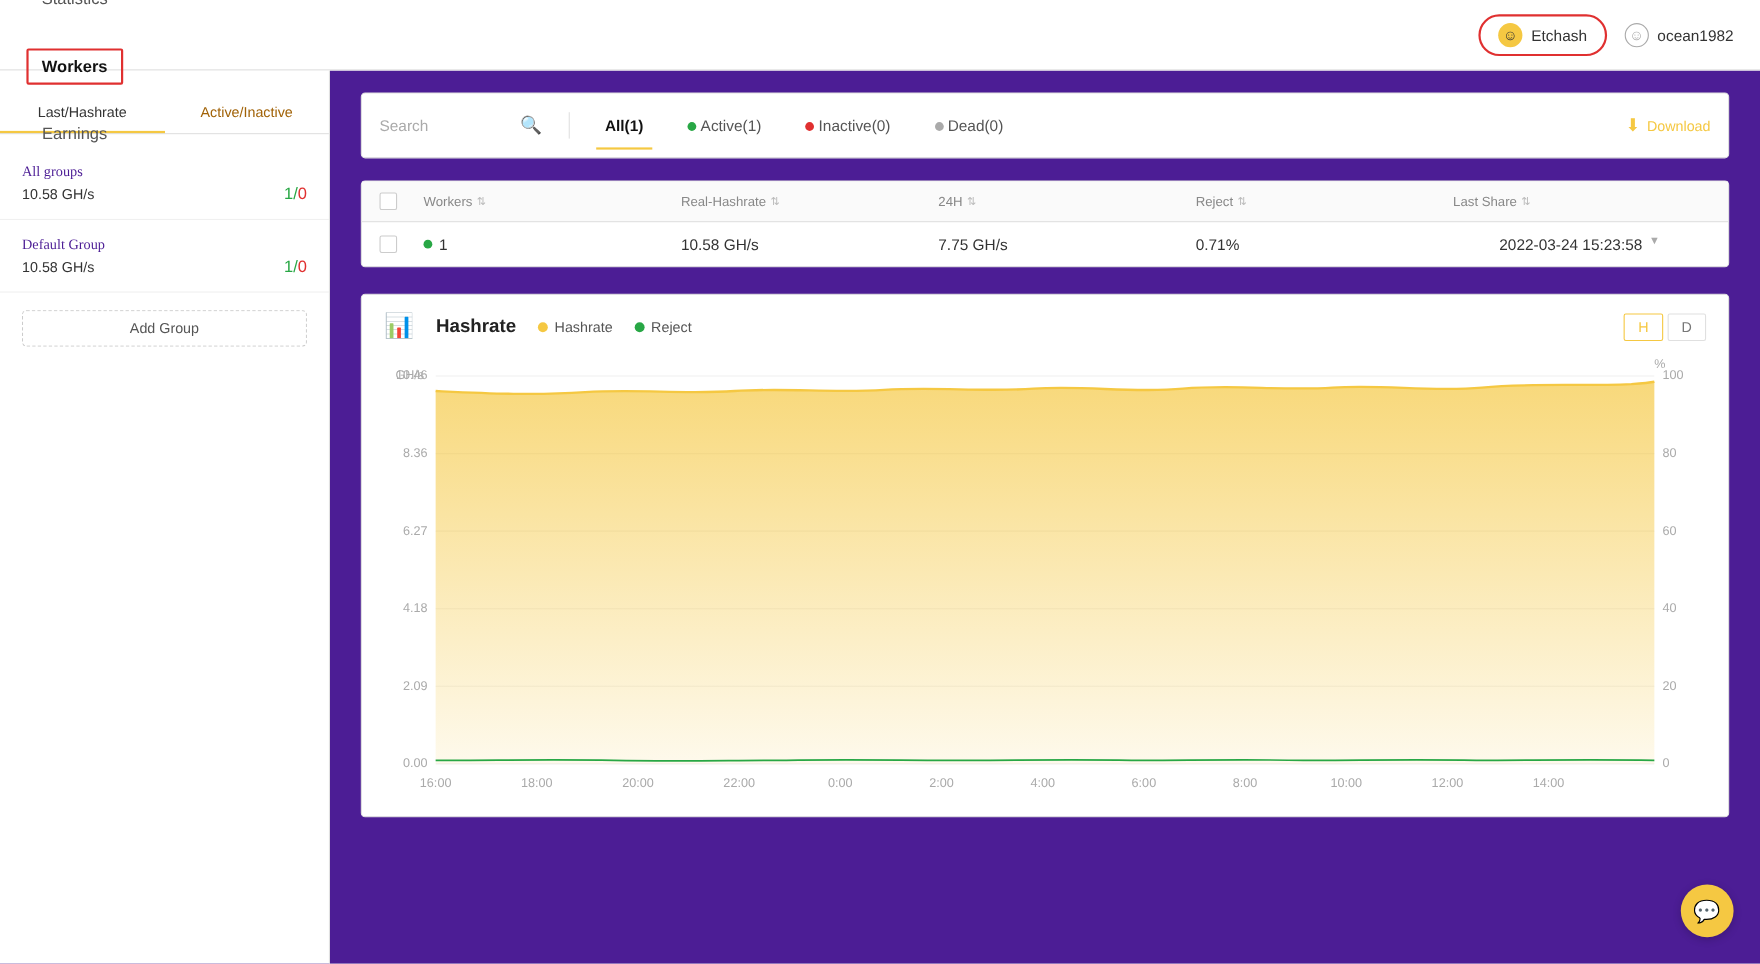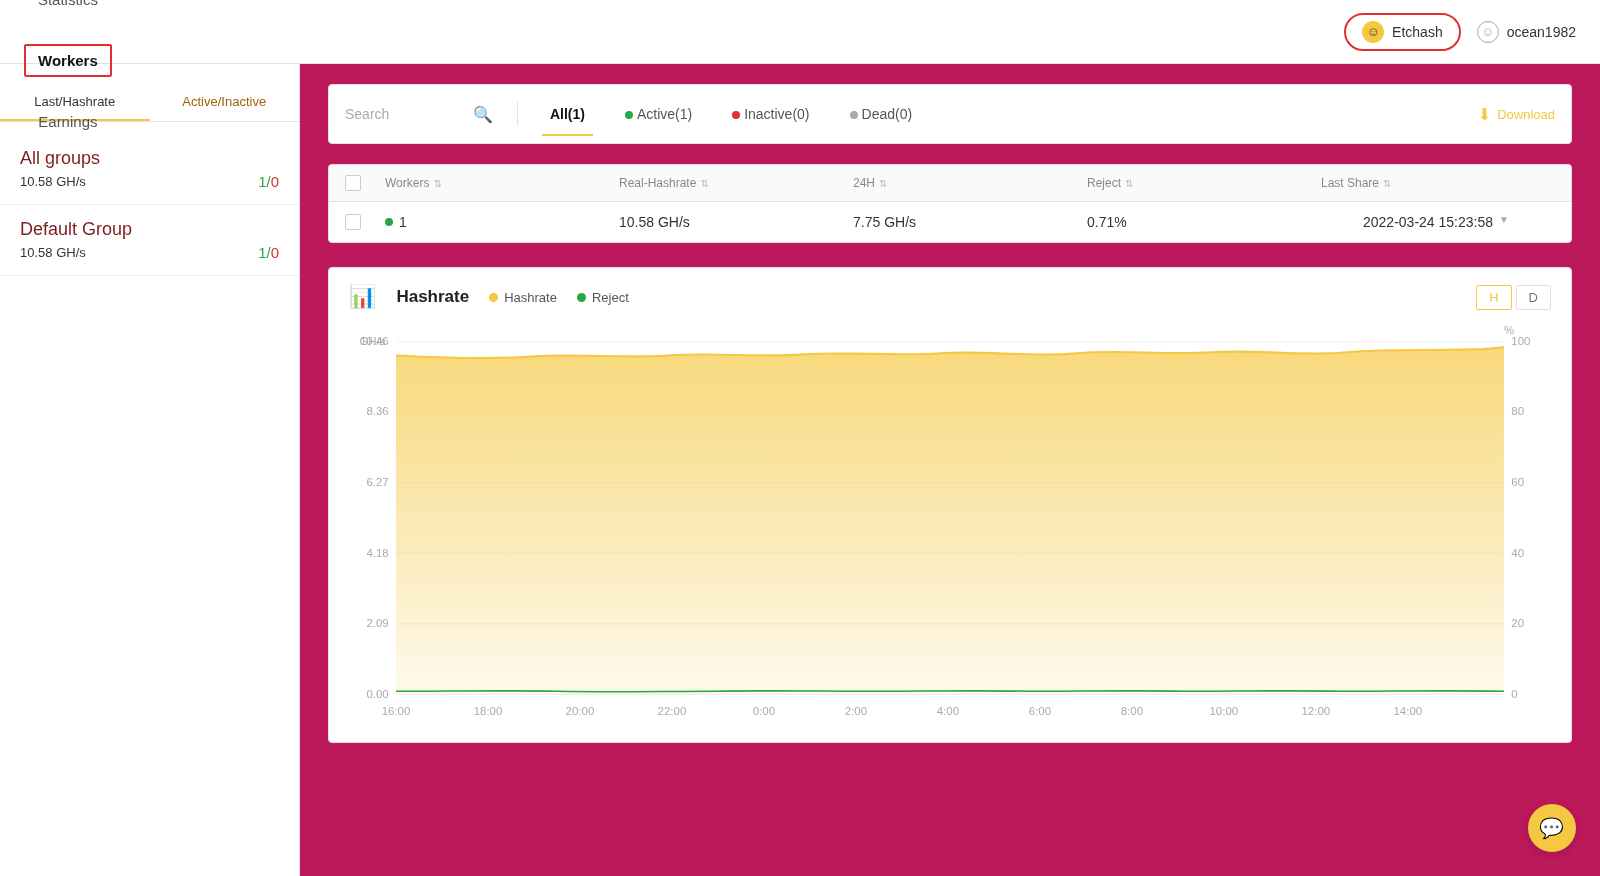--- a/index.html
+++ b/index.html
@@ -54,35 +54,35 @@
       display: flex; border-bottom: 1px solid #e0e0e0; margin-bottom: 12px;
     }
     .sidebar-tab {
       flex: 1; text-align: center; padding: 10px 0; font-size: 13px;
       color: #a16207; cursor: pointer; border-bottom: 2px solid transparent;
     }
     .sidebar-tab.active { color: #333; border-bottom: 2px solid #f5c842; }
     .sidebar-group {
       padding: 14px 20px; border-bottom: 1px solid #f0f0f0; cursor: pointer;
     }
-    .sidebar-group-name { font-size: 18px; color: #7f1d1d; margin-bottom: 4px; }
+    .sidebar-group-name { font-size: 13px; color: #4c1d95; margin-bottom: 4px; font-family: Liberation Serif, serif; }
     .sidebar-group-stats {
       display: flex; justify-content: space-between; align-items: center;
     }
     .sidebar-group-hashrate { font-size: 13px; color: #333; font-weight: 500; }
     .sidebar-group-ratio { font-size: 15px; color: #28a745; }
     .sidebar-group-ratio .inactive { color: #e03030; }
     .add-group-btn {
       display: block; width: calc(100% - 40px); margin: 16px 20px;
       padding: 8px; border: 1px dashed #ccc; background: #fff;
       color: #555; cursor: pointer; border-radius: 4px; font-size: 13px; text-align: center;
     }
 
     
-    .content { flex: 1; padding: 20px 28px; background: #be185d; }
+    .content { flex: 1; padding: 20px 28px; background: #4c1d95; }
 
     
     .filter-bar {
       display: flex; align-items: center; gap: 24px; margin-bottom: 20px;
       background: #fff; border-radius: 4px; padding: 0 16px; height: 60px;
       border: 1px solid #e0e0e0;
     }
     .search-box {
       display: flex; align-items: center; gap: 8px; color: #999;
       border: none; background: none; font-size: 14px;
@@ -205,20 +205,21 @@
     </div>
 
     <div class="sidebar-group">
       <div class="sidebar-group-name">Default Group</div>
       <div class="sidebar-group-stats">
         <span class="sidebar-group-hashrate">10.58 GH/s</span>
         <span class="sidebar-group-ratio"><span style="color:#28a745;">1</span>/<span style="color:#e03030;">0</span></span>
       </div>
     </div>
 
+    <button class="add-group-btn">Add Group</button>
   </aside>
 
   <main class="content">
 
     <div class="filter-bar">
       <div class="search-box">
         <input class="search-input" type="text" placeholder="Search" style="">
         <span style="color:#aaa; font-size:16px;">🔍</span>
       </div>
       <div class="filter-divider"></div>

